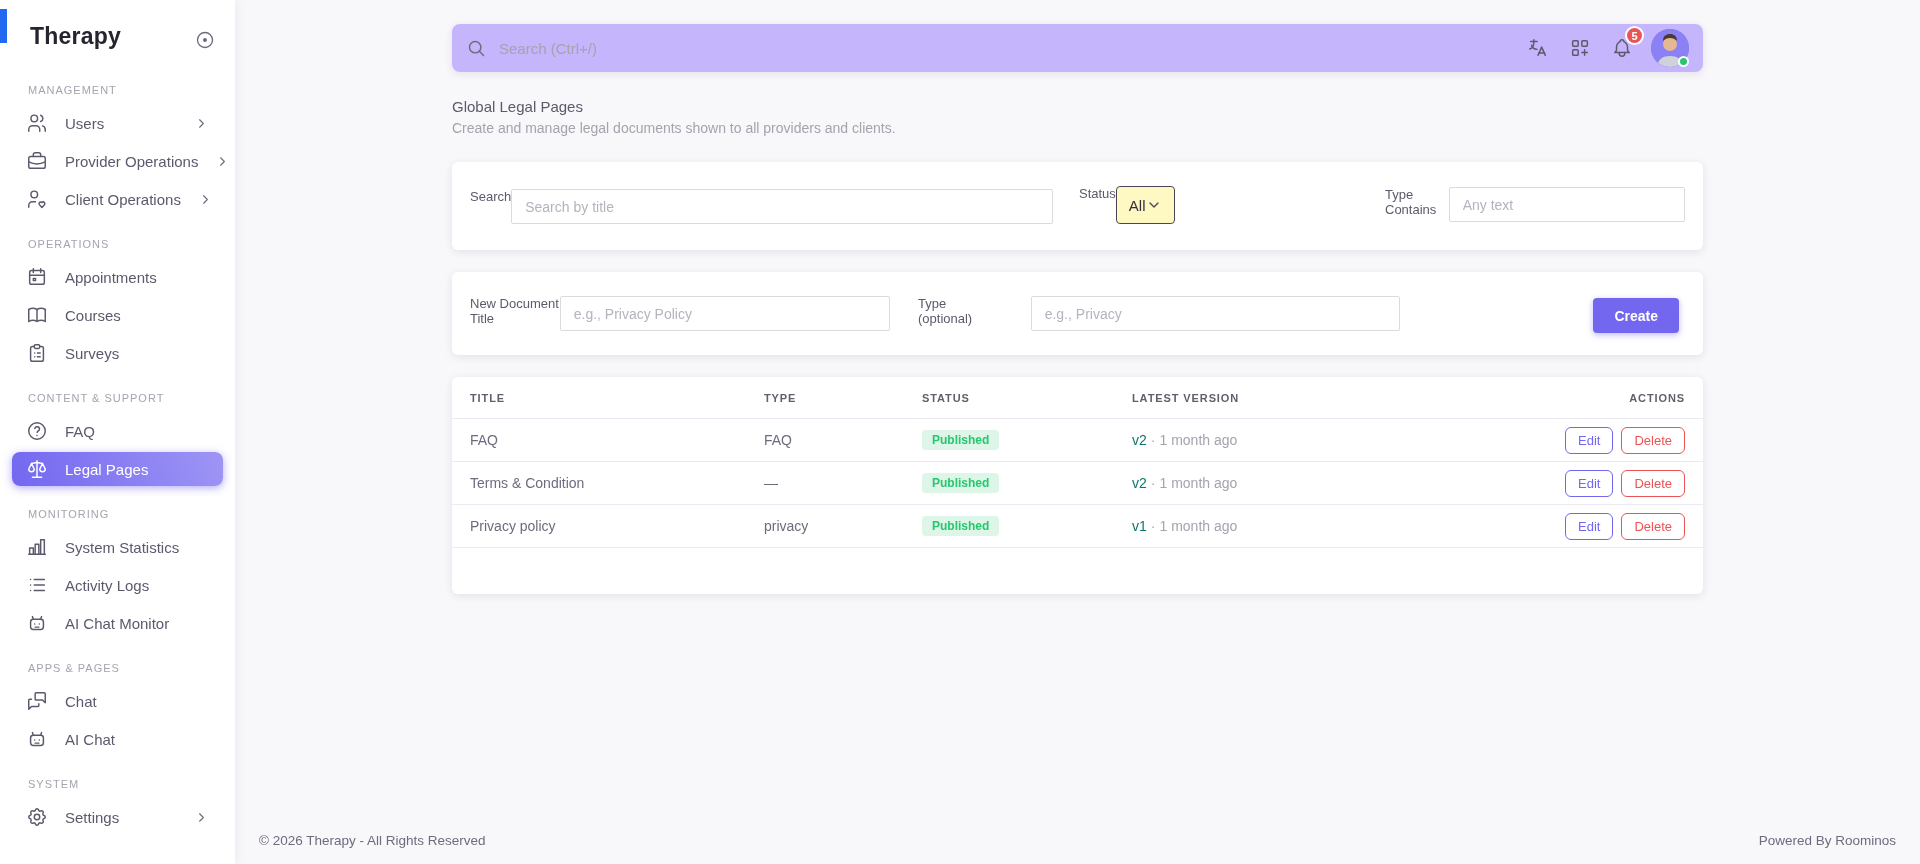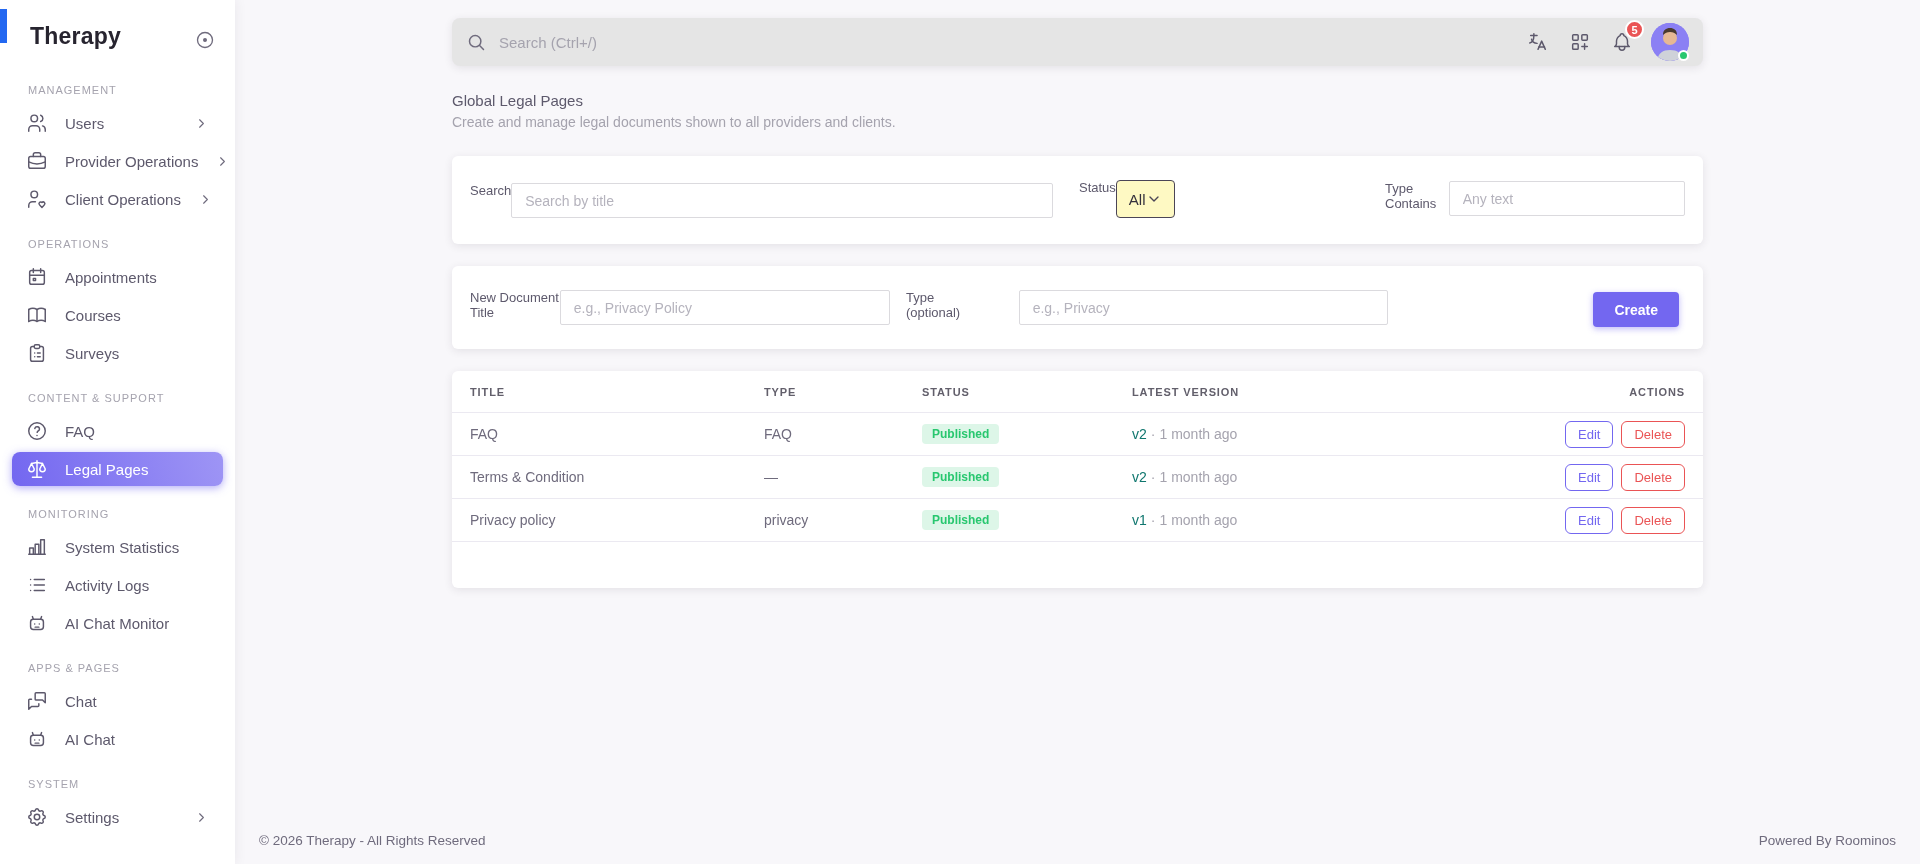--- a/index.html
+++ b/index.html
@@ -34,21 +34,21 @@
     background:linear-gradient(72deg,#7367f0 0%,#9e95f5 100%);
     color:#fff; box-shadow:0 2px 8px rgba(115,103,240,.55);
   }
   .nav-item.active .ni-icon { color:#fff; }
 
   
   .main { flex:1; display:flex; flex-direction:column; padding:0 24px; min-width:0; }
   .container { width:1251px; max-width:100%; margin:0 auto; }
 
   .topbar {
-    margin-top:18px; height:48px; background:#e5e5e5; border-radius:8px;
+    margin-top:24px; height:48px; background:#c4b5fd; border-radius:8px;
     box-shadow:0 2px 8px rgba(47,43,61,.1); display:flex; align-items:center; padding:0 14px;
   }
   .search-wrap { display:flex; align-items:center; gap:12px; flex:1; color:#6f6b7d; }
   .search-input {
     border:none; outline:none; flex:1; font-size:15px; color:#5d596c; background:transparent;
     font-family:inherit;
   }
   .search-input::placeholder { color:#a5a3ae; }
   .topbar-actions { display:flex; align-items:center; gap:16px; color:#5d596c; }
   .icon-btn { position:relative; cursor:pointer; padding:2px; color:#5d596c; }
@@ -84,21 +84,21 @@
   .f-type { width:300px; }
   .select {
     height:38px; border:1px solid #4b4556; border-radius:4px; padding:0 12px; display:flex;
     align-items:center; justify-content:space-between; font-size:15px; color:#33303c;
     background:#fef9c3; cursor:pointer;
   }
   .select .sel-chevron { color:#4b4556; }
 
   .create-card { margin-top:22px; padding:24px 24px 22px 18px; display:flex; gap:12px; align-items:flex-end; }
   .f-newtitle { width:420px; }
-  .f-newtype { width:482px; margin-left:4px;gap:48px; }
+  .f-newtype { width:482px; margin-left:16px;gap:48px; }
   .btn-primary {
     margin-left:auto; background:#7367f0; color:#fff; border:none; border-radius:4px;
     height:35px; padding:0 21px; font-size:14px; font-weight:600; cursor:pointer;
     box-shadow:0 2px 6px rgba(115,103,240,.45); font-family:inherit;
   }
 
   .table-card { margin-top:22px; padding-bottom:46px; }
   .tbl-row {
     display:grid; grid-template-columns:294px 158px 210px 1fr auto;
     align-items:center; padding:0 18px;

